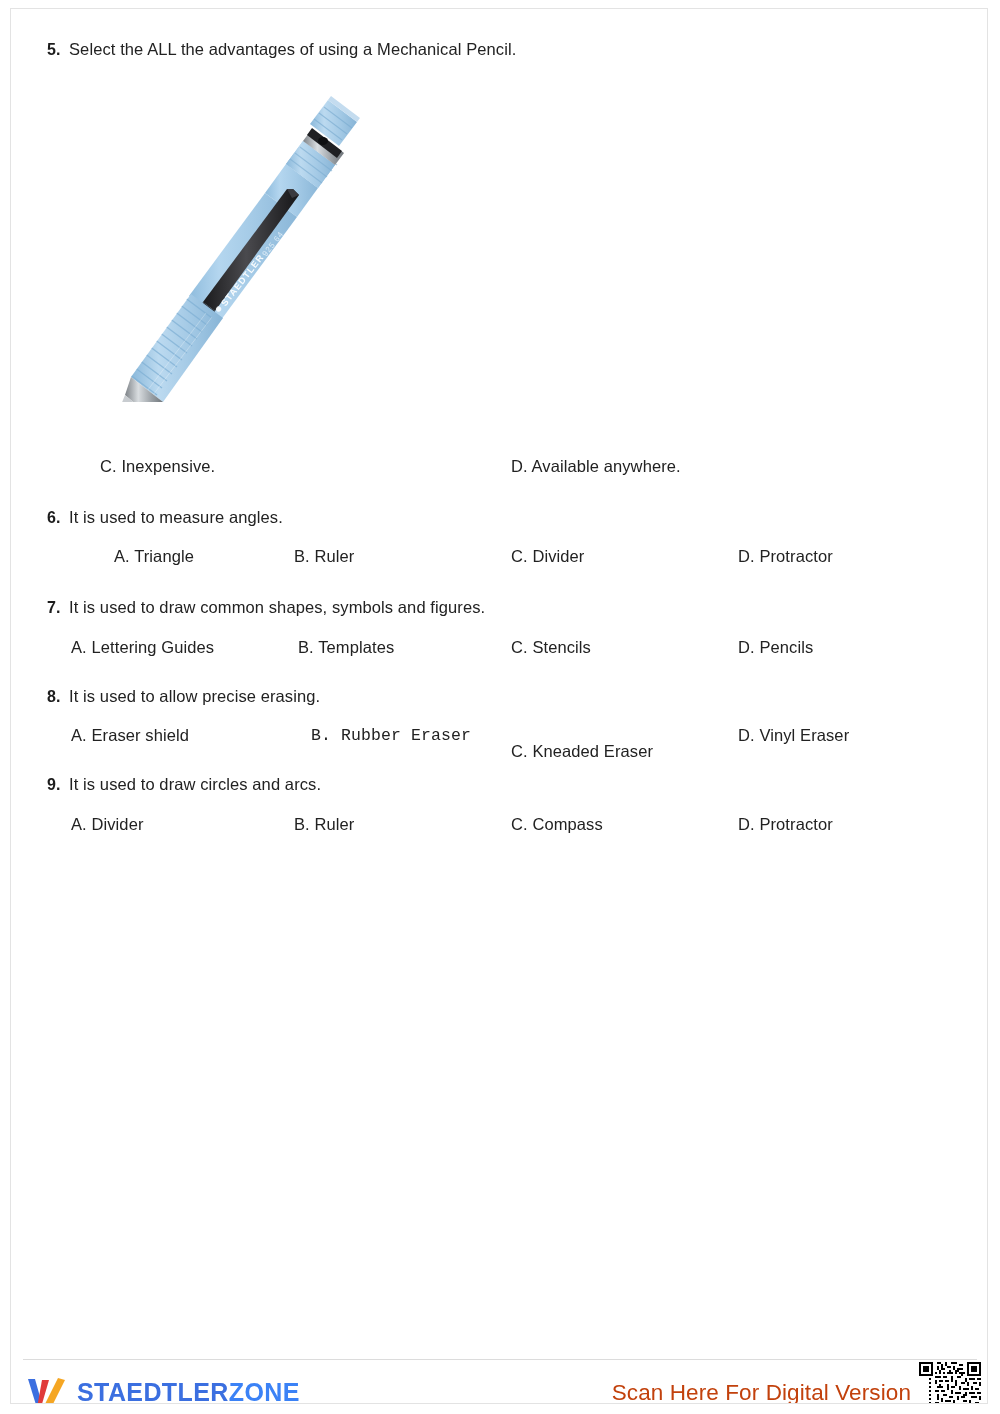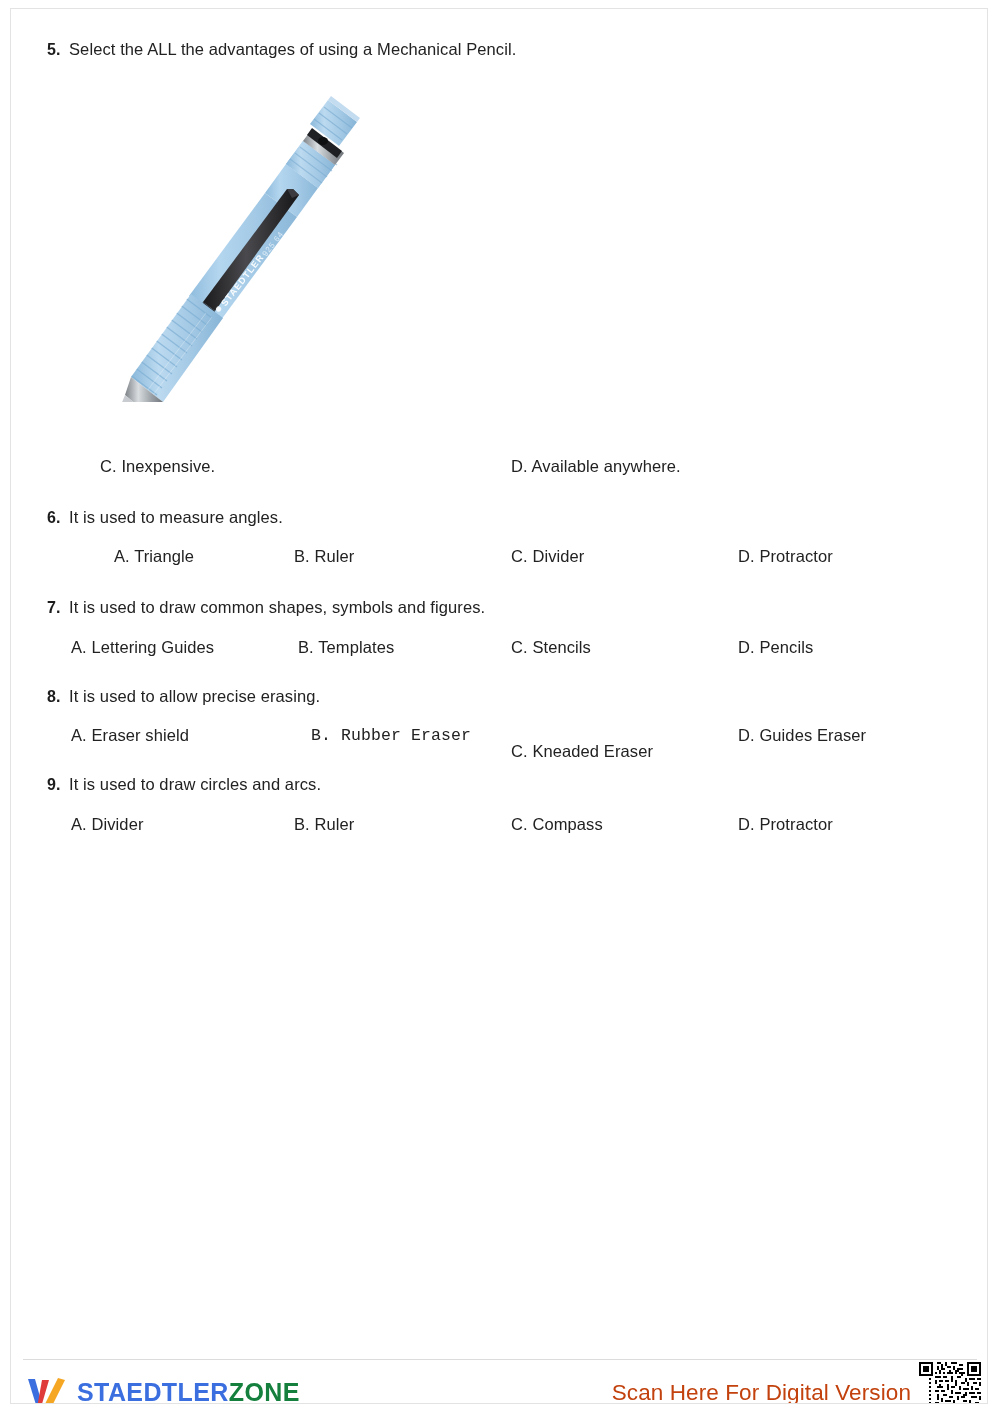--- a/index.html
+++ b/index.html
@@ -103,21 +103,21 @@
     flex: none;
     margin-right: 8px;
   }
   .logo-text {
     font-size: 25px;
     font-weight: bold;
     letter-spacing: .4px;
     line-height: 1;
   }
   .logo-text .w1 { color: #3b6fe0; }
-  .logo-text .w2 { color: #15803d; }
+  .logo-text .w2 { color: #3b82f6; }
 
   .scan-text {
     position: absolute;
     right: 78px;
     top: 20px;
     font-size: 22.5px;
     color: #c2410c;
     white-space: nowrap;
     letter-spacing: .1px;
   }
@@ -290,21 +290,21 @@
   </div>
 
   <div class="q-row" style="left:36px; top:678px;">
     <span class="q-num">8.</span>
     <span class="q-text">It is used to allow precise erasing.</span>
   </div>
   <div class="opt-row" style="top:717px;">
     <span class="opt" style="left:10px;">A. Eraser shield</span>
     <span class="opt" style="left:250px;font-family:Liberation Mono, monospace;">B. Rubber Eraser</span>
     <span class="opt" style="left:450px;margin-top:16px;">C. Kneaded Eraser</span>
-    <span class="opt" style="left:677px;">D. Guides Eraser</span>
+    <span class="opt" style="left:677px;">D. Vinyl Eraser</span>
   </div>
 
   <div class="q-row" style="left:36px; top:766px;">
     <span class="q-num">9.</span>
     <span class="q-text">It is used to draw circles and arcs.</span>
   </div>
   <div class="opt-row" style="top:806px;">
     <span class="opt" style="left:10px;">A. Divider</span>
     <span class="opt" style="left:233px;">B. Ruler</span>
     <span class="opt" style="left:450px;">C. Compass</span>

